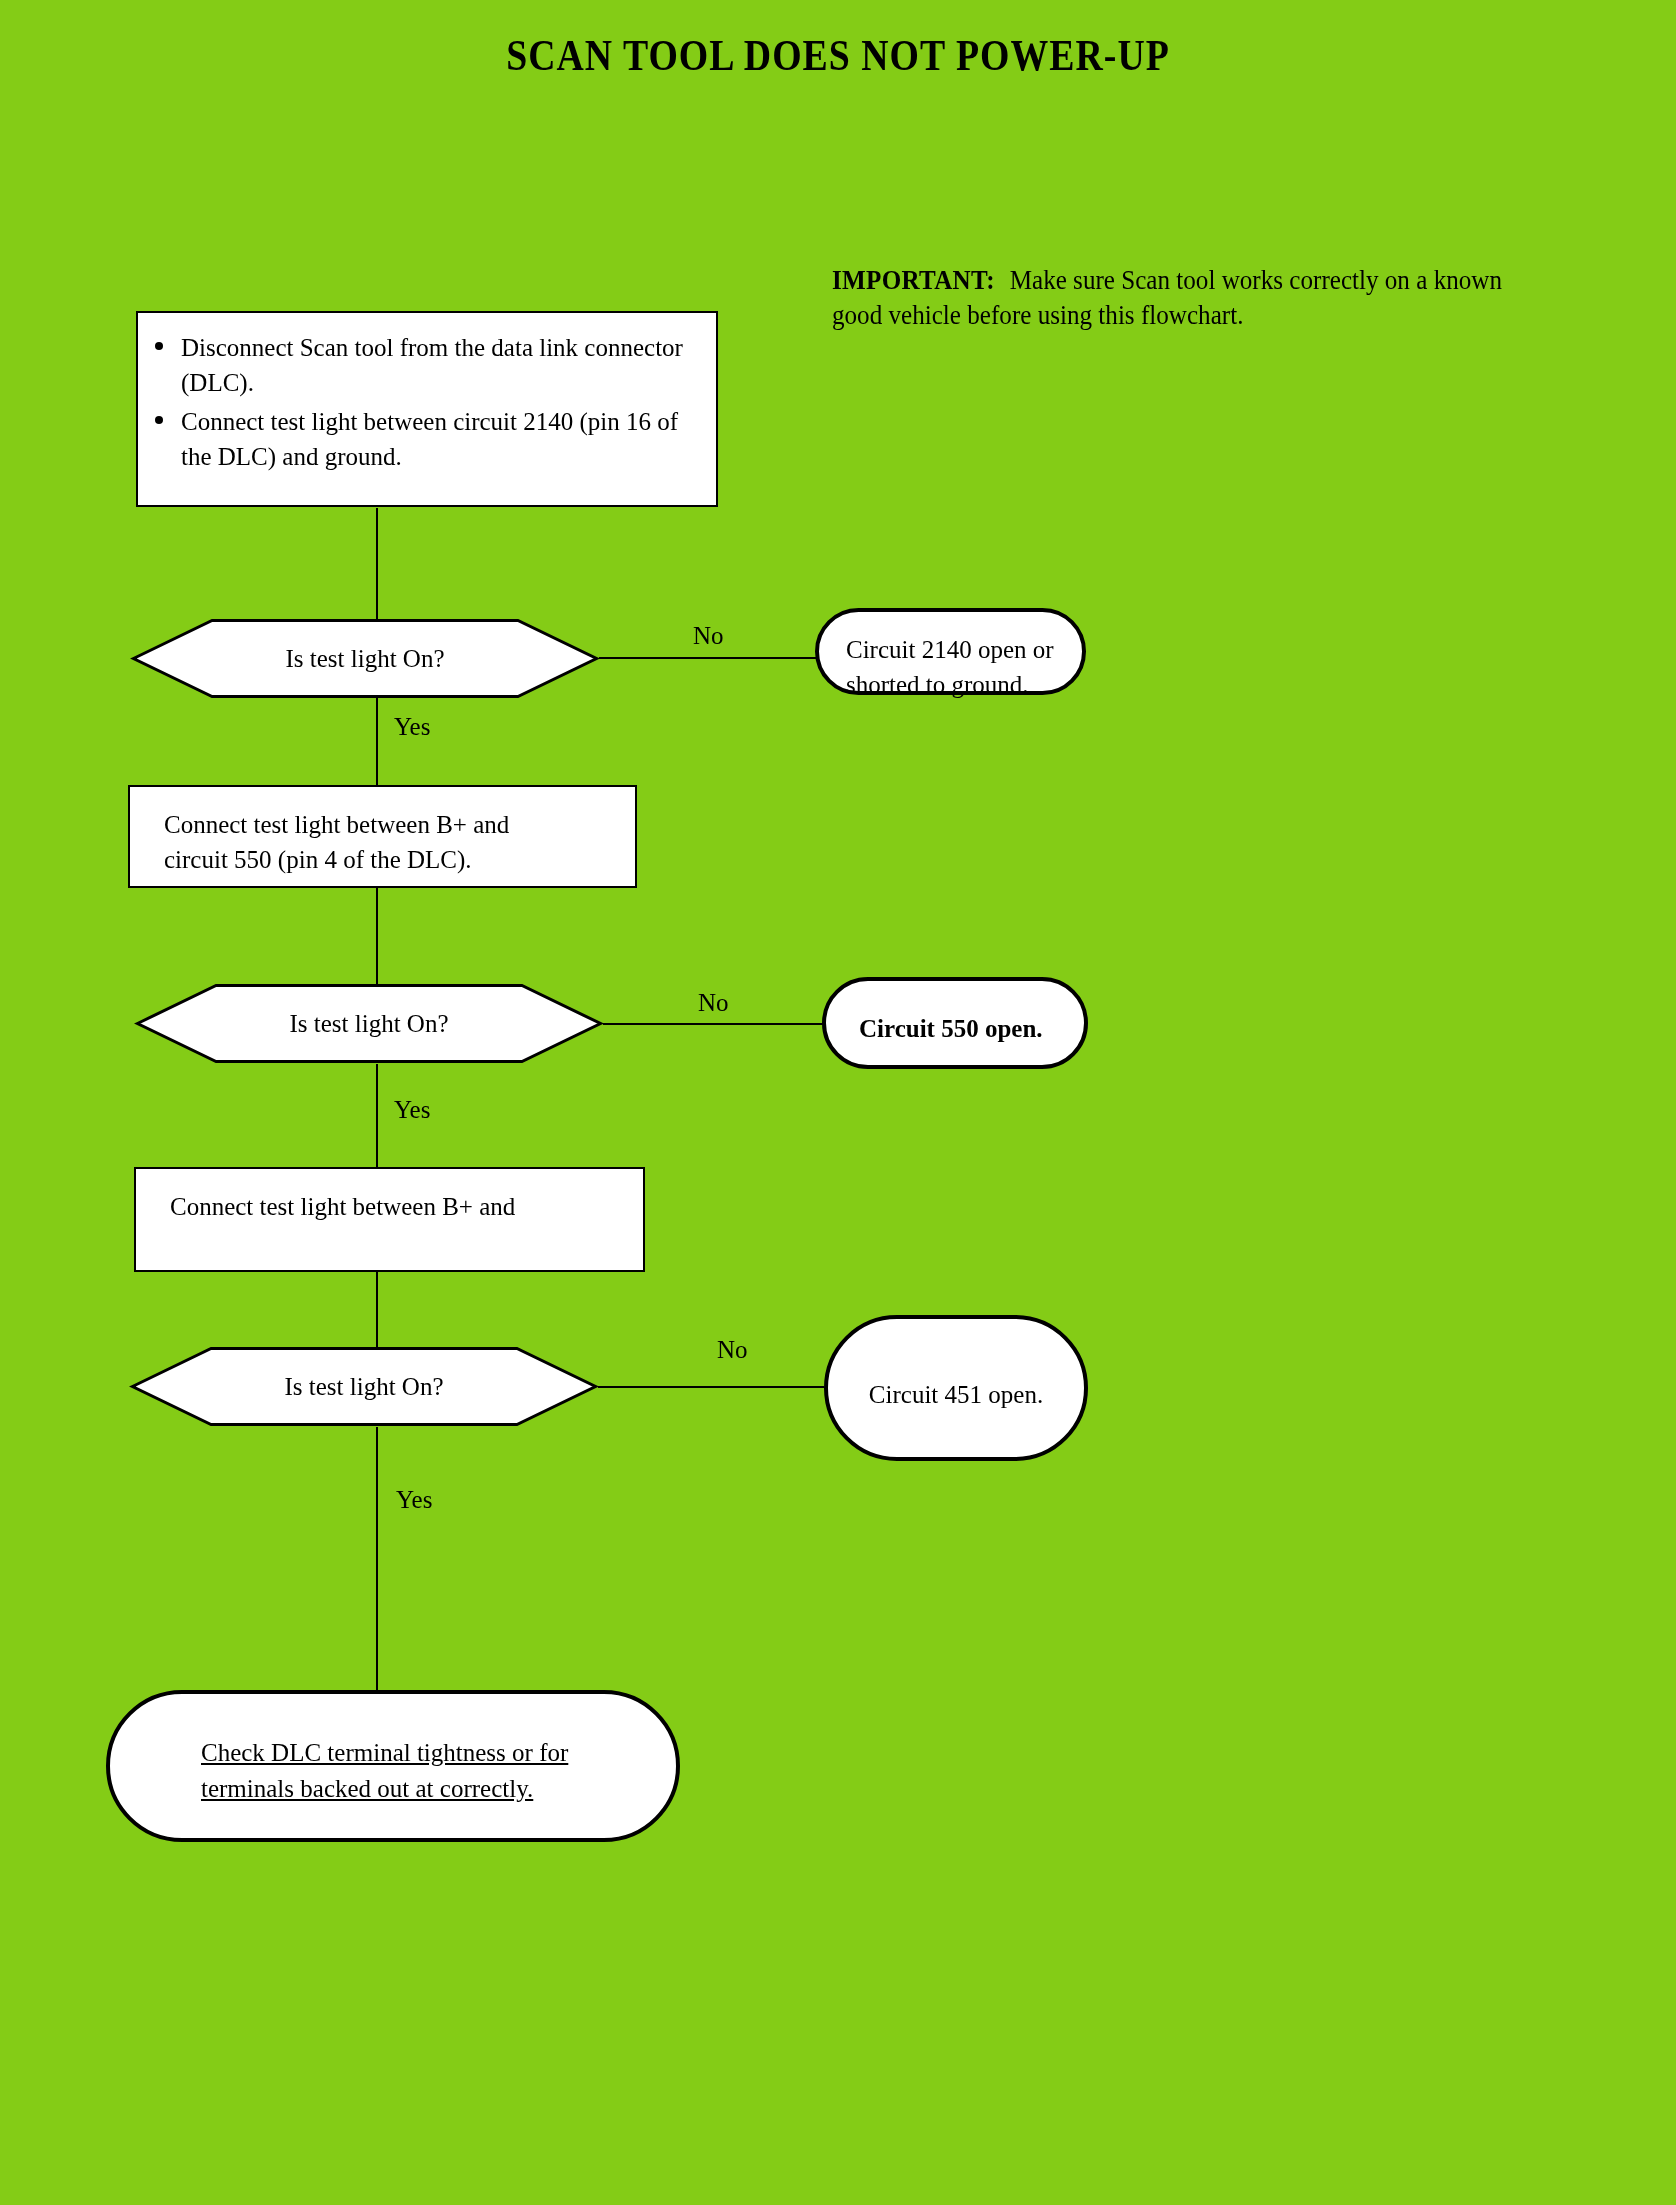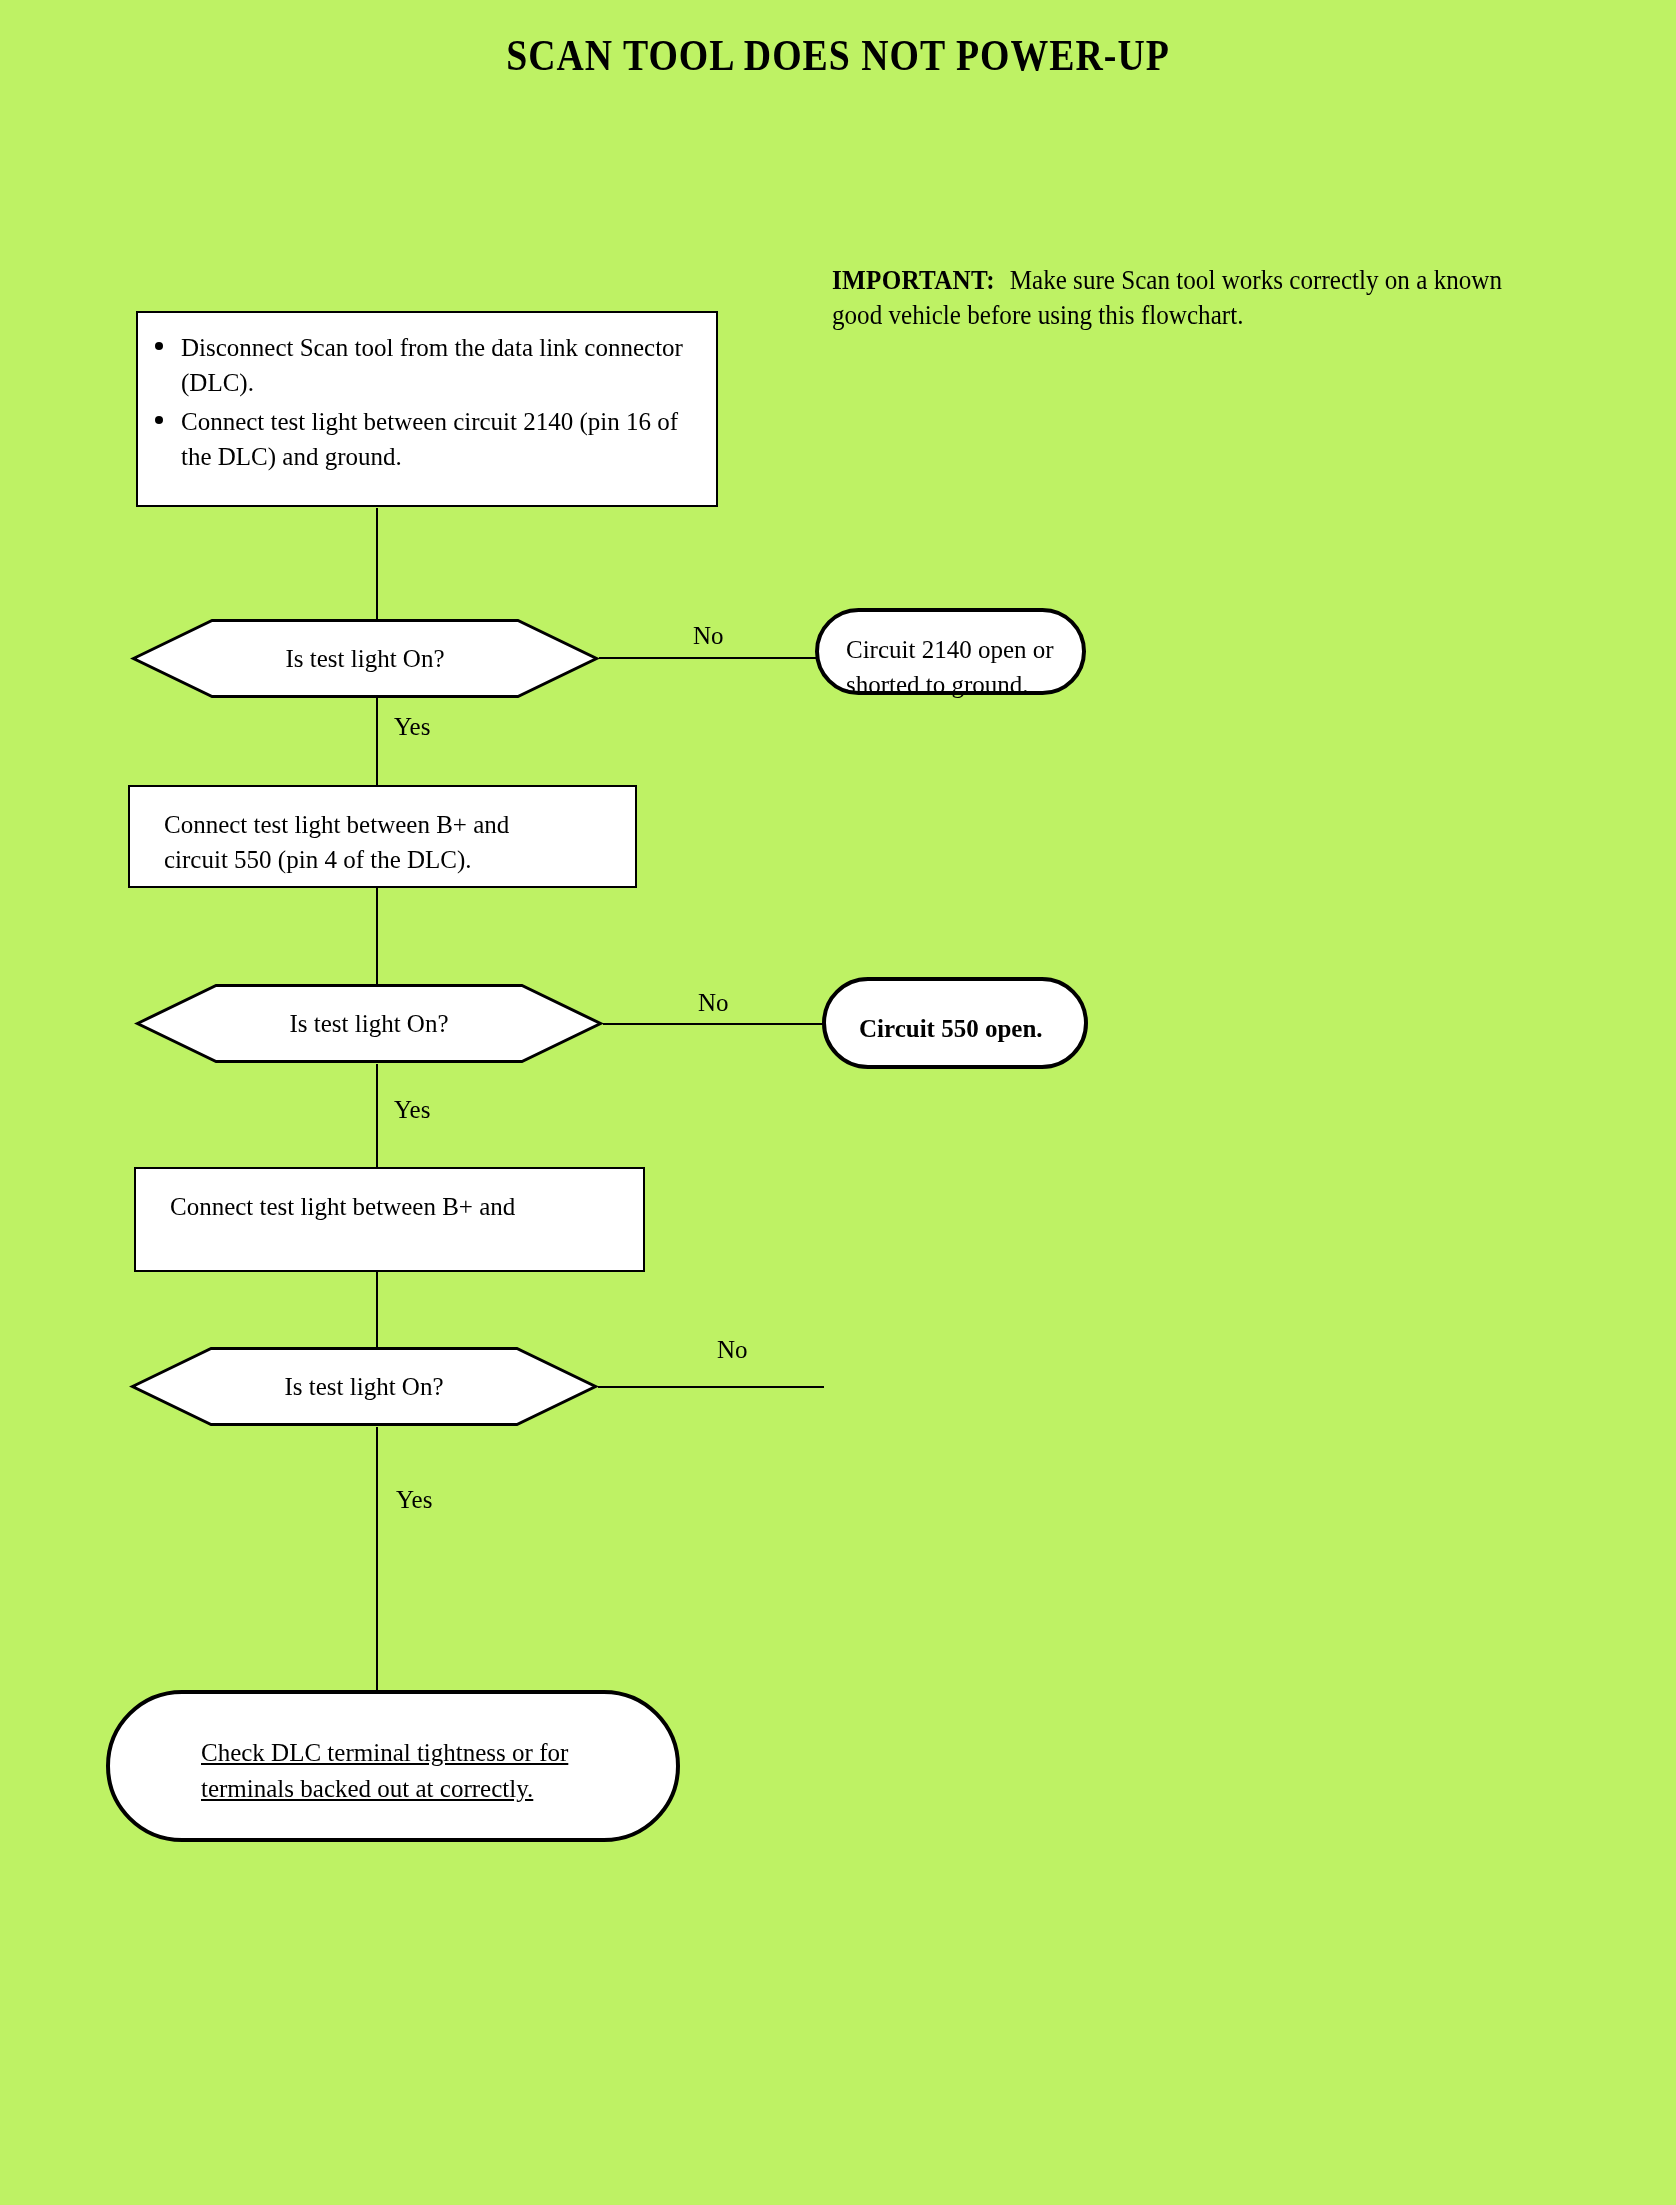--- a/index.html
+++ b/index.html
@@ -5,21 +5,21 @@
 <style>
   html, body {
     margin: 0;
     padding: 0;
     background: #ffffff;
   }
   #page {
     position: relative;
     width: 1676px;
     height: 2205px;
-    background: #bef264;
+    background: #84cc16;
     overflow: hidden;
     font-family: "Liberation Serif", "DejaVu Serif", serif;
     color: #000000;
   }
 
   
   #chart-title {
     position: absolute;
     left: 0;
     top: 33px;
@@ -226,20 +226,25 @@
   <div class="decision" style="left:129px; top:1346px; width:470px; height:81px;">
     <svg width="470" height="81" viewBox="0 0 774 134">
       <polygon points="4,67 134,4 640,4 770,67 640,130 134,130" fill="#ffffff" stroke="#000000" stroke-width="5"></polygon>
     </svg>
     <div class="dec-label" style="top:28px;">Is test light On?</div>
   </div>
 
   <div class="line-h" style="left:598px; top:1386px; width:226px;"></div>
   <div class="branch-label" style="left:717px; top:1337px;">No</div>
 
+  <div class="terminal" style="left:824px; top:1315px; width:264px; height:146px; border-radius:73px;">
+    <div class="inner shape-text" style="top:58px; text-align:center;">
+      <div>Circuit 451 open.</div>
+    </div>
+  </div>
 
   <div class="line-v" style="left:376px; top:1427px; height:266px;"></div>
   <div class="branch-label" style="left:396px; top:1487px;">Yes</div>
 
   <div class="terminal" style="left:106px; top:1690px; width:574px; height:152px; border-radius:76px;">
     <div class="inner shape-text" style="top:41px; padding-left:91px; padding-right:36px;text-decoration:underline;">
       <div>Check DLC terminal tightness or for</div>
       <div>terminals backed out at correctly.</div>
     </div>
   </div>

